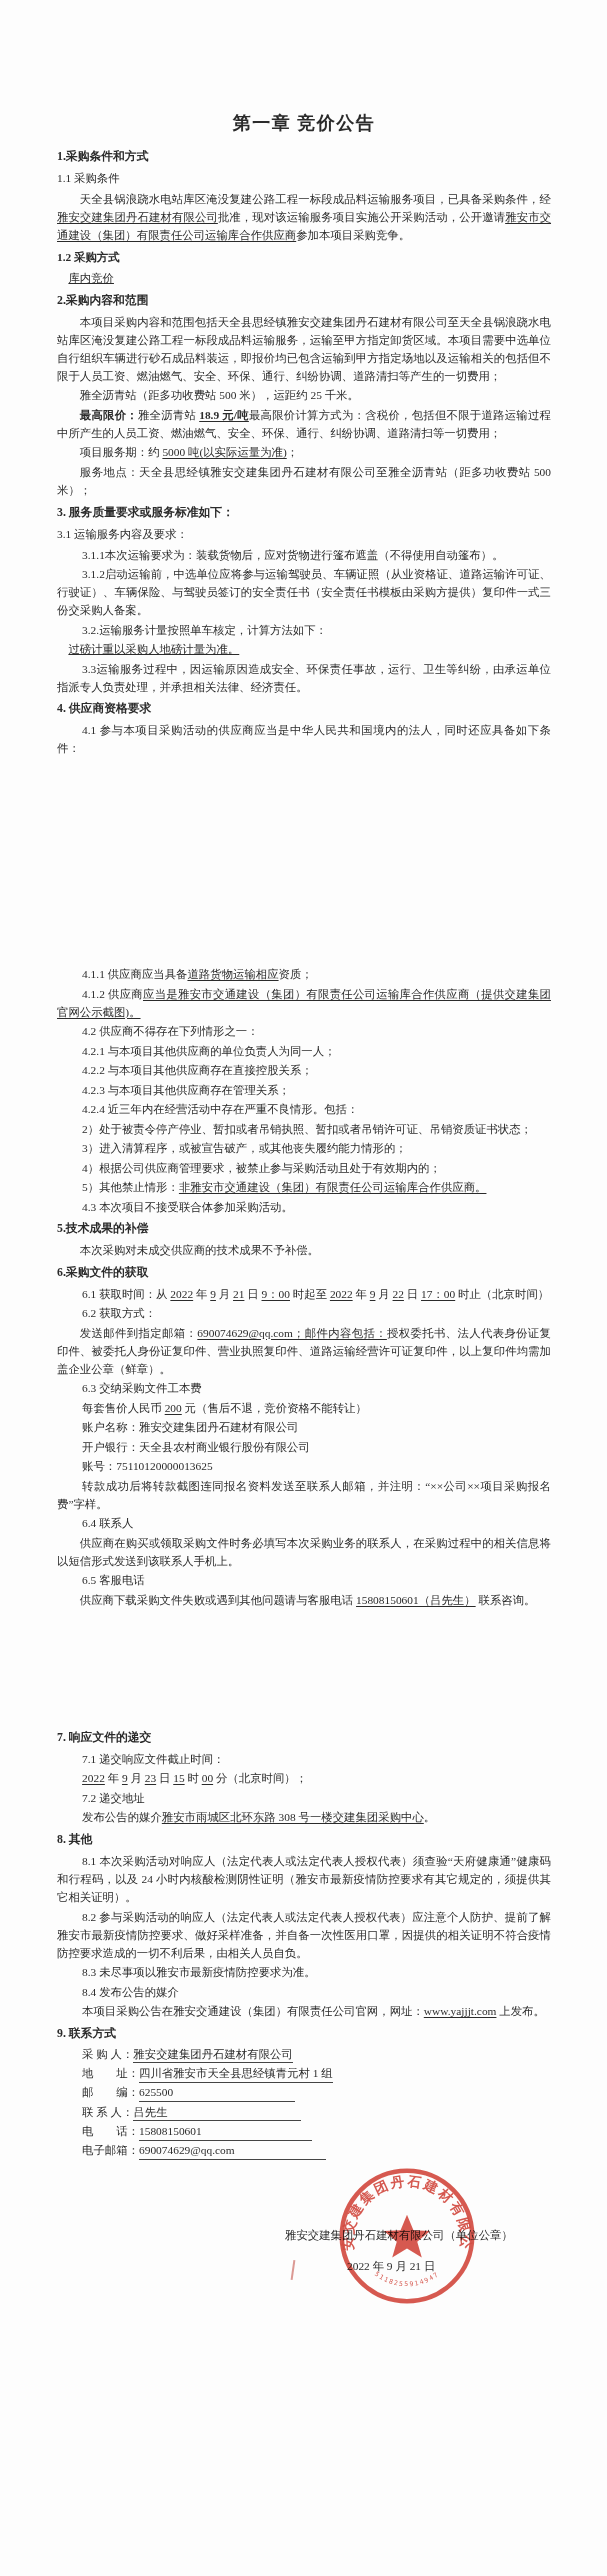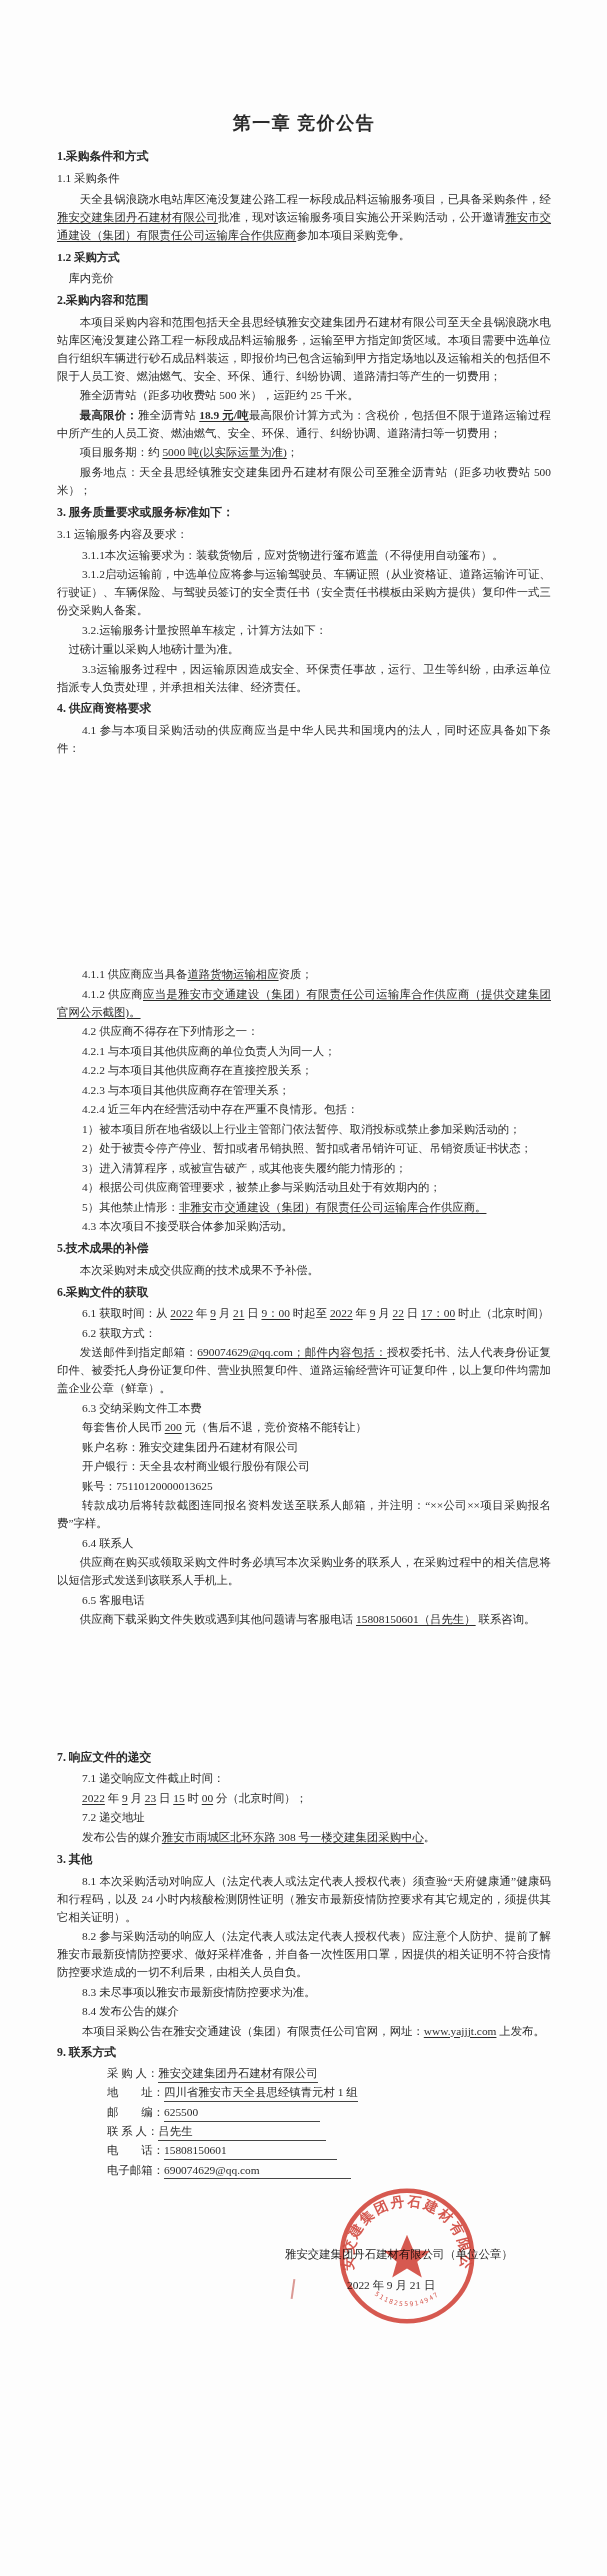--- a/index.html
+++ b/index.html
@@ -27,26 +27,26 @@
     font-weight:bold;
     line-height:23px;
     margin:0 0 12px 0;
     letter-spacing:1.5px;
   }
   .h{font-weight:bold;font-size:11.8px;margin:3.8px 0;}
   .sub{margin:3px 0;}
   .subb{font-weight:bold;margin:3.8px 0;}
   .p{text-indent:2em;}
   .p2{text-indent:2.2em;}
-  .p1{text-indent:1em;}
+  .p1{text-indent:1em;text-decoration:underline;}
   .b{font-weight:bold;}
   .u{text-decoration:underline;text-underline-offset:2.3px;}
   .gap{width:100%;}
   .field{line-height:16px;margin:1.5px 0;text-indent:2.2em;}
-  .field .lab{white-space:pre;margin-left:25px;}
+  .field .lab{white-space:pre;}
   .field .val{
     border-bottom:0.8px solid #444;
     padding-bottom:0.8px;
     display:inline-block;
     text-indent:0;
   }
   .seal-wrap{
     position:relative;
     height:182px;
     margin-top:9px;
@@ -105,21 +105,20 @@
       <div class="blk h"><span>4. 供应商资格要求</span></div>
       <div class="blk p2"><span>4.1 参与本项目采购活动的供应商应当是中华人民共和国境内的法人，同时还应具备如下条件：</span></div>
       <div class="gap" style="height: 205px;"></div>
       <div class="blk p2"><span>4.1.1 供应商应当具备</span><span class="u">道路货物运输相应</span><span>资质；</span></div>
       <div class="blk p2"><span>4.1.2 供应商</span><span class="u">应当是雅安市交通建设（集团）有限责任公司运输库合作供应商（提供交建集团官网公示截图)。</span></div>
       <div class="blk p2"><span>4.2 供应商不得存在下列情形之一：</span></div>
       <div class="blk p2"><span>4.2.1 与本项目其他供应商的单位负责人为同一人；</span></div>
       <div class="blk p2"><span>4.2.2 与本项目其他供应商存在直接控股关系；</span></div>
       <div class="blk p2"><span>4.2.3 与本项目其他供应商存在管理关系；</span></div>
       <div class="blk p2"><span>4.2.4 近三年内在经营活动中存在严重不良情形。包括：</span></div>
-      <div class="blk p2"><span>1）被本项目所在地省级以上行业主管部门依法暂停、取消投标或禁止参加采购活动的；</span></div>
       <div class="blk p2"><span>2）处于被责令停产停业、暂扣或者吊销执照、暂扣或者吊销许可证、吊销资质证书状态；</span></div>
       <div class="blk p2"><span>3）进入清算程序，或被宣告破产，或其他丧失履约能力情形的；</span></div>
       <div class="blk p2"><span>4）根据公司供应商管理要求，被禁止参与采购活动且处于有效期内的；</span></div>
       <div class="blk p2"><span>5）其他禁止情形：</span><span class="u">非雅安市交通建设（集团）有限责任公司运输库合作供应商。</span></div>
       <div class="blk p2"><span>4.3 本次项目不接受联合体参加采购活动。</span></div>
       <div class="blk h"><span>5.技术成果的补偿</span></div>
       <div class="blk p"><span>本次采购对未成交供应商的技术成果不予补偿。</span></div>
       <div class="blk h"><span>6.采购文件的获取</span></div>
       <div class="blk p2"><span>6.1 获取时间：从 </span><span class="u">2022</span><span> 年 </span><span class="u">9</span><span> 月 </span><span class="u">21</span><span> 日 </span><span class="u">9：00</span><span> 时起至 </span><span class="u">2022</span><span> 年 </span><span class="u">9</span><span> 月 </span><span class="u">22</span><span> 日 </span><span class="u">17：00</span><span> 时止（北京时间）</span></div>
       <div class="blk p2"><span>6.2 获取方式：</span></div>
@@ -133,21 +132,21 @@
       <div class="blk p2"><span>6.4 联系人</span></div>
       <div class="blk p"><span>供应商在购买或领取采购文件时务必填写本次采购业务的联系人，在采购过程中的相关信息将以短信形式发送到该联系人手机上。</span></div>
       <div class="blk p2"><span>6.5 客服电话</span></div>
       <div class="blk p"><span>供应商下载采购文件失败或遇到其他问题请与客服电话 </span><span class="u">15808150601（吕先生）</span><span> 联系咨询。</span></div>
       <div class="gap" style="height: 114px;"></div>
       <div class="blk h"><span>7. 响应文件的递交</span></div>
       <div class="blk p2"><span>7.1 递交响应文件截止时间：</span></div>
       <div class="blk p2"><span> </span><span class="u">2022</span><span> 年 </span><span class="u">9</span><span> 月 </span><span class="u">23</span><span> 日 </span><span class="u">15</span><span> 时 </span><span class="u">00</span><span> 分（北京时间）；</span></div>
       <div class="blk p2"><span>7.2 递交地址</span></div>
       <div class="blk p2"><span>发布公告的媒介</span><span class="u">雅安市雨城区北环东路 308 号一楼交建集团采购中心</span><span>。</span></div>
-      <div class="blk h"><span>3. 其他</span></div>
+      <div class="blk h"><span>8. 其他</span></div>
       <div class="blk p2"><span>8.1 本次采购活动对响应人（法定代表人或法定代表人授权代表）须查验“天府健康通”健康码和行程码，以及 24 小时内核酸检测阴性证明（雅安市最新疫情防控要求有其它规定的，须提供其它相关证明）。</span></div>
       <div class="blk p2"><span>8.2 参与采购活动的响应人（法定代表人或法定代表人授权代表）应注意个人防护、提前了解雅安市最新疫情防控要求、做好采样准备，并自备一次性医用口罩，因提供的相关证明不符合疫情防控要求造成的一切不利后果，由相关人员自负。</span></div>
       <div class="blk p2"><span>8.3 未尽事项以雅安市最新疫情防控要求为准。</span></div>
       <div class="blk p2"><span>8.4 发布公告的媒介</span></div>
       <div class="blk p2"><span>本项目采购公告在雅安交通建设（集团）有限责任公司官网，网址：</span><span class="u">www.yajjjt.com</span><span> 上发布。</span></div>
       <div class="blk h"><span>9. 联系方式</span></div>
       <div class="blk field"><span class="lab">采 购 人：</span><span class="val" style="padding-right: 0px;">雅安交建集团丹石建材有限公司</span></div>
       <div class="blk field"><span class="lab">地　　址：</span><span class="val" style="padding-right: 0px;">四川省雅安市天全县思经镇青元村 1 组</span></div>
       <div class="blk field"><span class="lab">邮　　编：</span><span class="val" style="padding-right: 122px;">625500</span></div>
       <div class="blk field"><span class="lab">联 系 人：</span><span class="val" style="padding-right: 133px;">吕先生</span></div>

